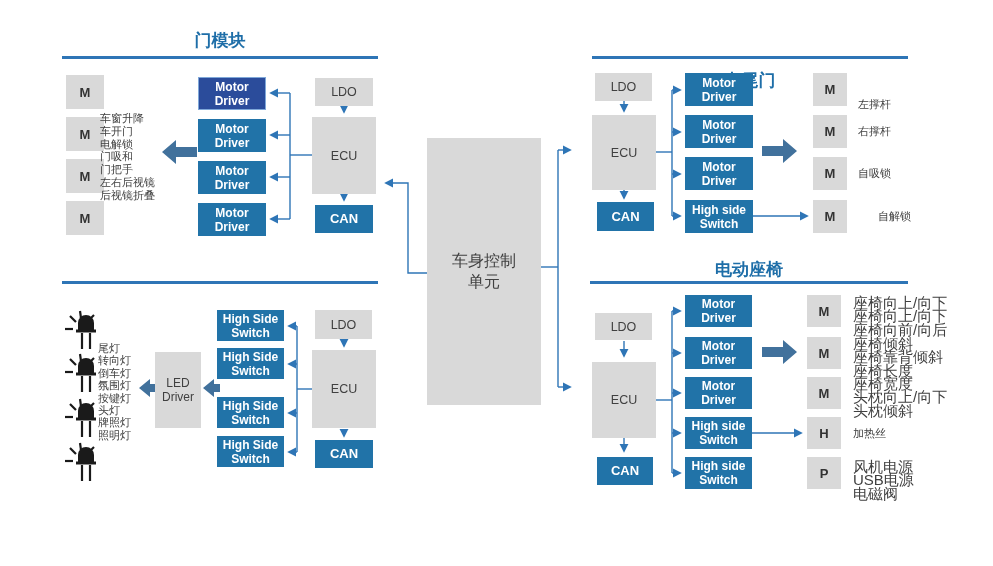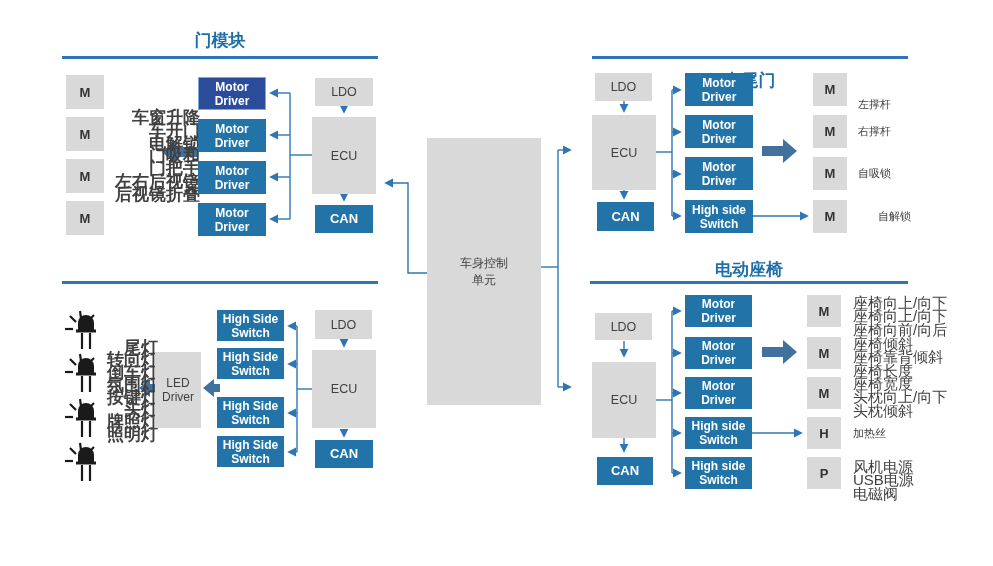--- a/index.html
+++ b/index.html
@@ -15,21 +15,21 @@
   .wires .blockarrow{fill:var(--block-arrow);}
   .title{position:absolute;text-align:center;font-weight:bold;font-size:17px;color:var(--title-blue);}
   .rule{position:absolute;height:3px;background:var(--accent-line);}
   .box{position:absolute;box-sizing:border-box;display:flex;flex-direction:column;
        align-items:center;justify-content:center;text-align:center;}
   .gray{background:var(--box-gray);color:var(--text-dark);font-size:12.5px;}
   .blue{background:var(--box-blue);color:#fff;font-weight:bold;font-size:12px;line-height:14px;padding:0 4px;}
   .navy{background:var(--box-navy);border:1.5px solid var(--navy-border);color:#fff;font-weight:bold;
         font-size:12px;line-height:14px;padding:0 4px;}
   .tag{font-weight:bold;color:#333;font-size:13px;}
-  .txtcol{position:absolute;color:var(--text-dark);font-size:17px;line-height:12.8px;text-align:right;font-weight:bold;}
+  .txtcol{position:absolute;color:var(--text-dark);font-size:11px;line-height:12.8px;text-align:left;}
   .lbl{position:absolute;color:var(--text-dark);font-size:11px;display:flex;align-items:center;}
   .lblgrp{position:absolute;color:var(--text-dark);font-size:15px;line-height:13.4px;}
   .led{position:absolute;}
   .led line{stroke:var(--icon-black);stroke-width:2.2px;}
   .led path{fill:var(--icon-black);}
 </style>
 </head>
 <body>
 
 <div class="canvas">
@@ -95,21 +95,21 @@
 
     <g>
       <path class="ln" d="M427,273 H408 V183 H386" marker-end="url(#ah)"></path>
       <path class="ln" d="M541,267 H558"></path>
       <path class="ln" d="M558,150 V387"></path>
       <path class="ln" d="M558,150 H570" marker-end="url(#ah)"></path>
       <path class="ln" d="M558,387 H570" marker-end="url(#ah)"></path>
     </g>
   </svg>
 
-  <div class="box gray" style="left:427px;top:138px;width:114px;height:267px;font-size:12px;">
+  <div class="box gray" style="left:427px;top:138px;width:114px;height:267px;font-size:16px;">
     <div>车身控制</div>
     <div>单元</div>
   </div>
 
   <div class="title" style="left:62px;top:29px;width:316px;">门模块</div>
   <div class="rule" style="left:62px;top:56px;width:316px;"></div>
 
   <div class="box gray" style="left:66px;top:75px;width:38px;height:34px;">
       <span class="tag">M</span>
     </div>

